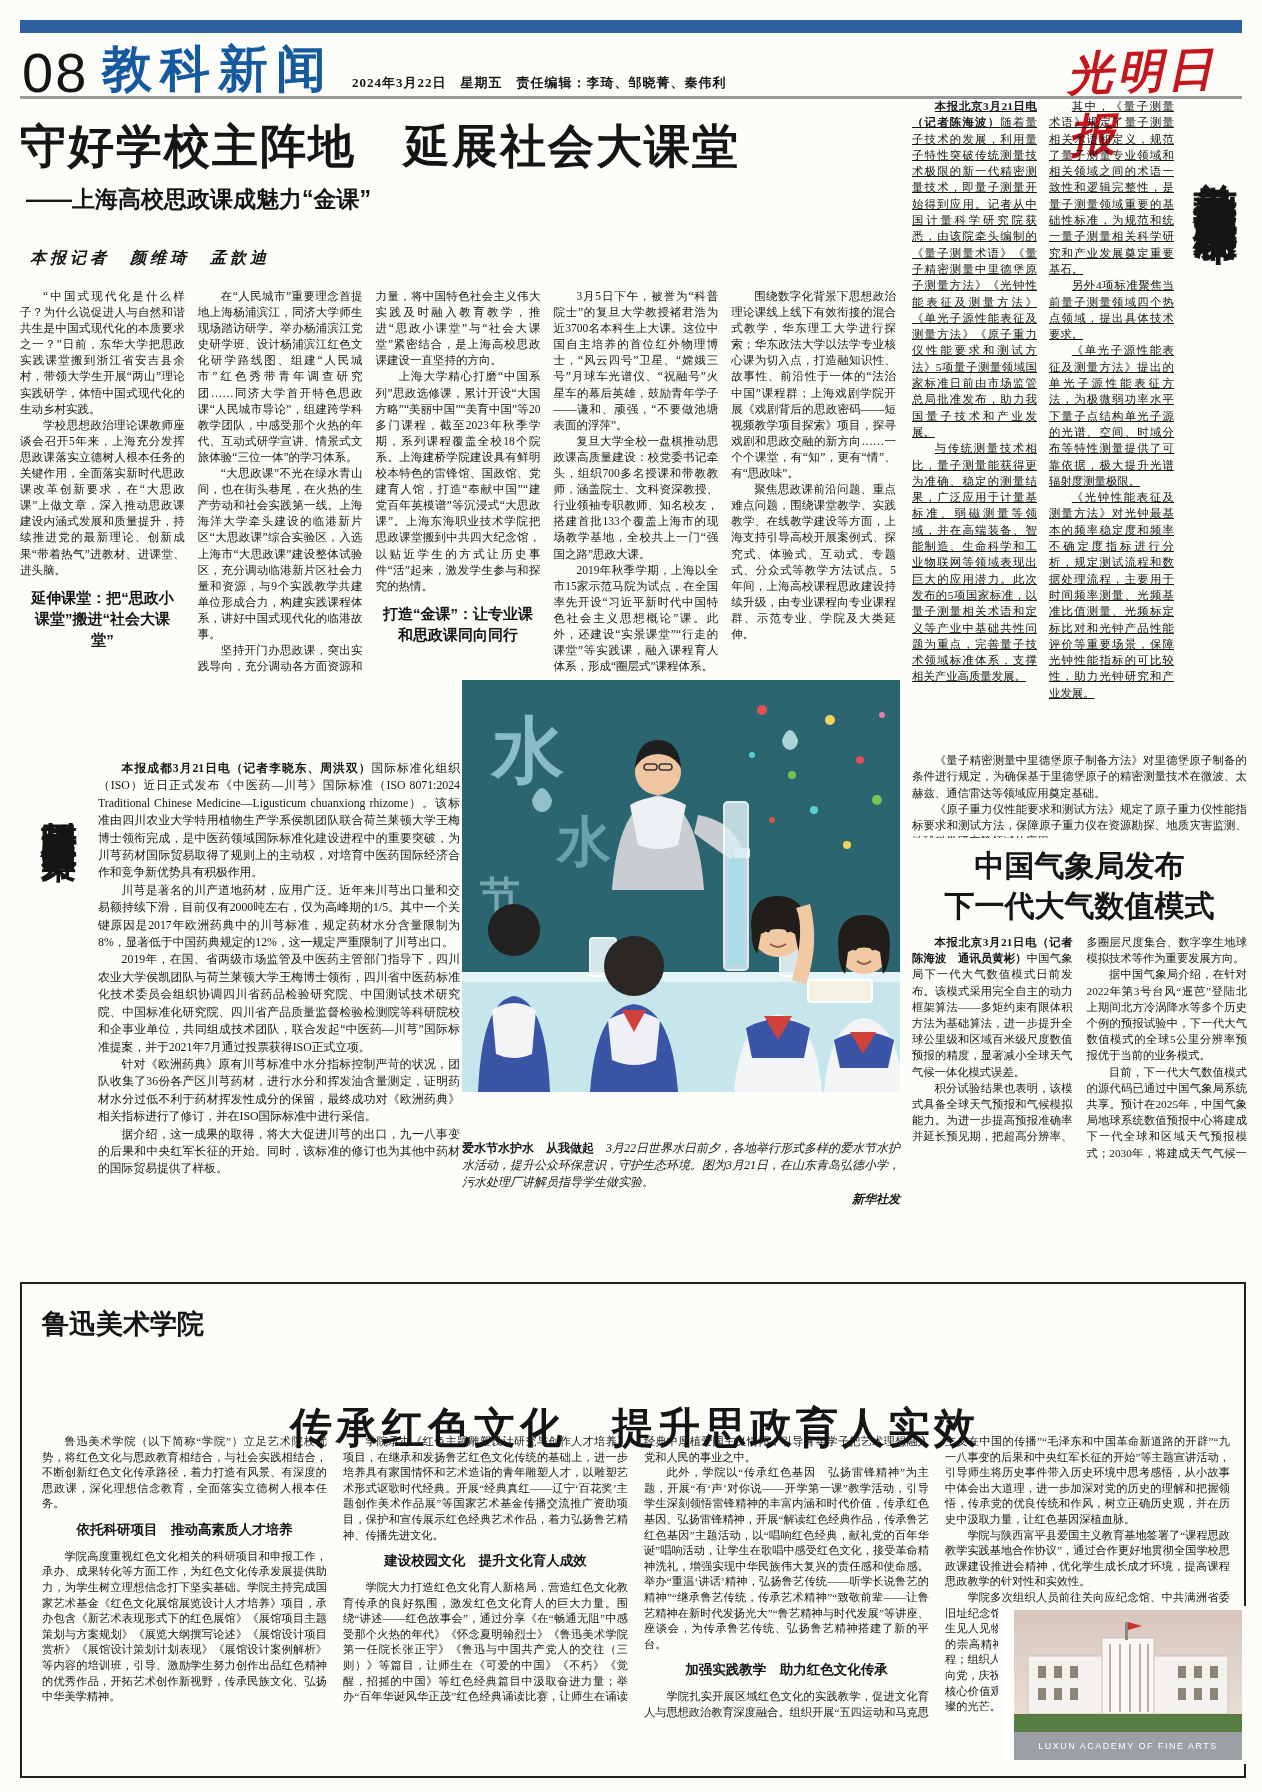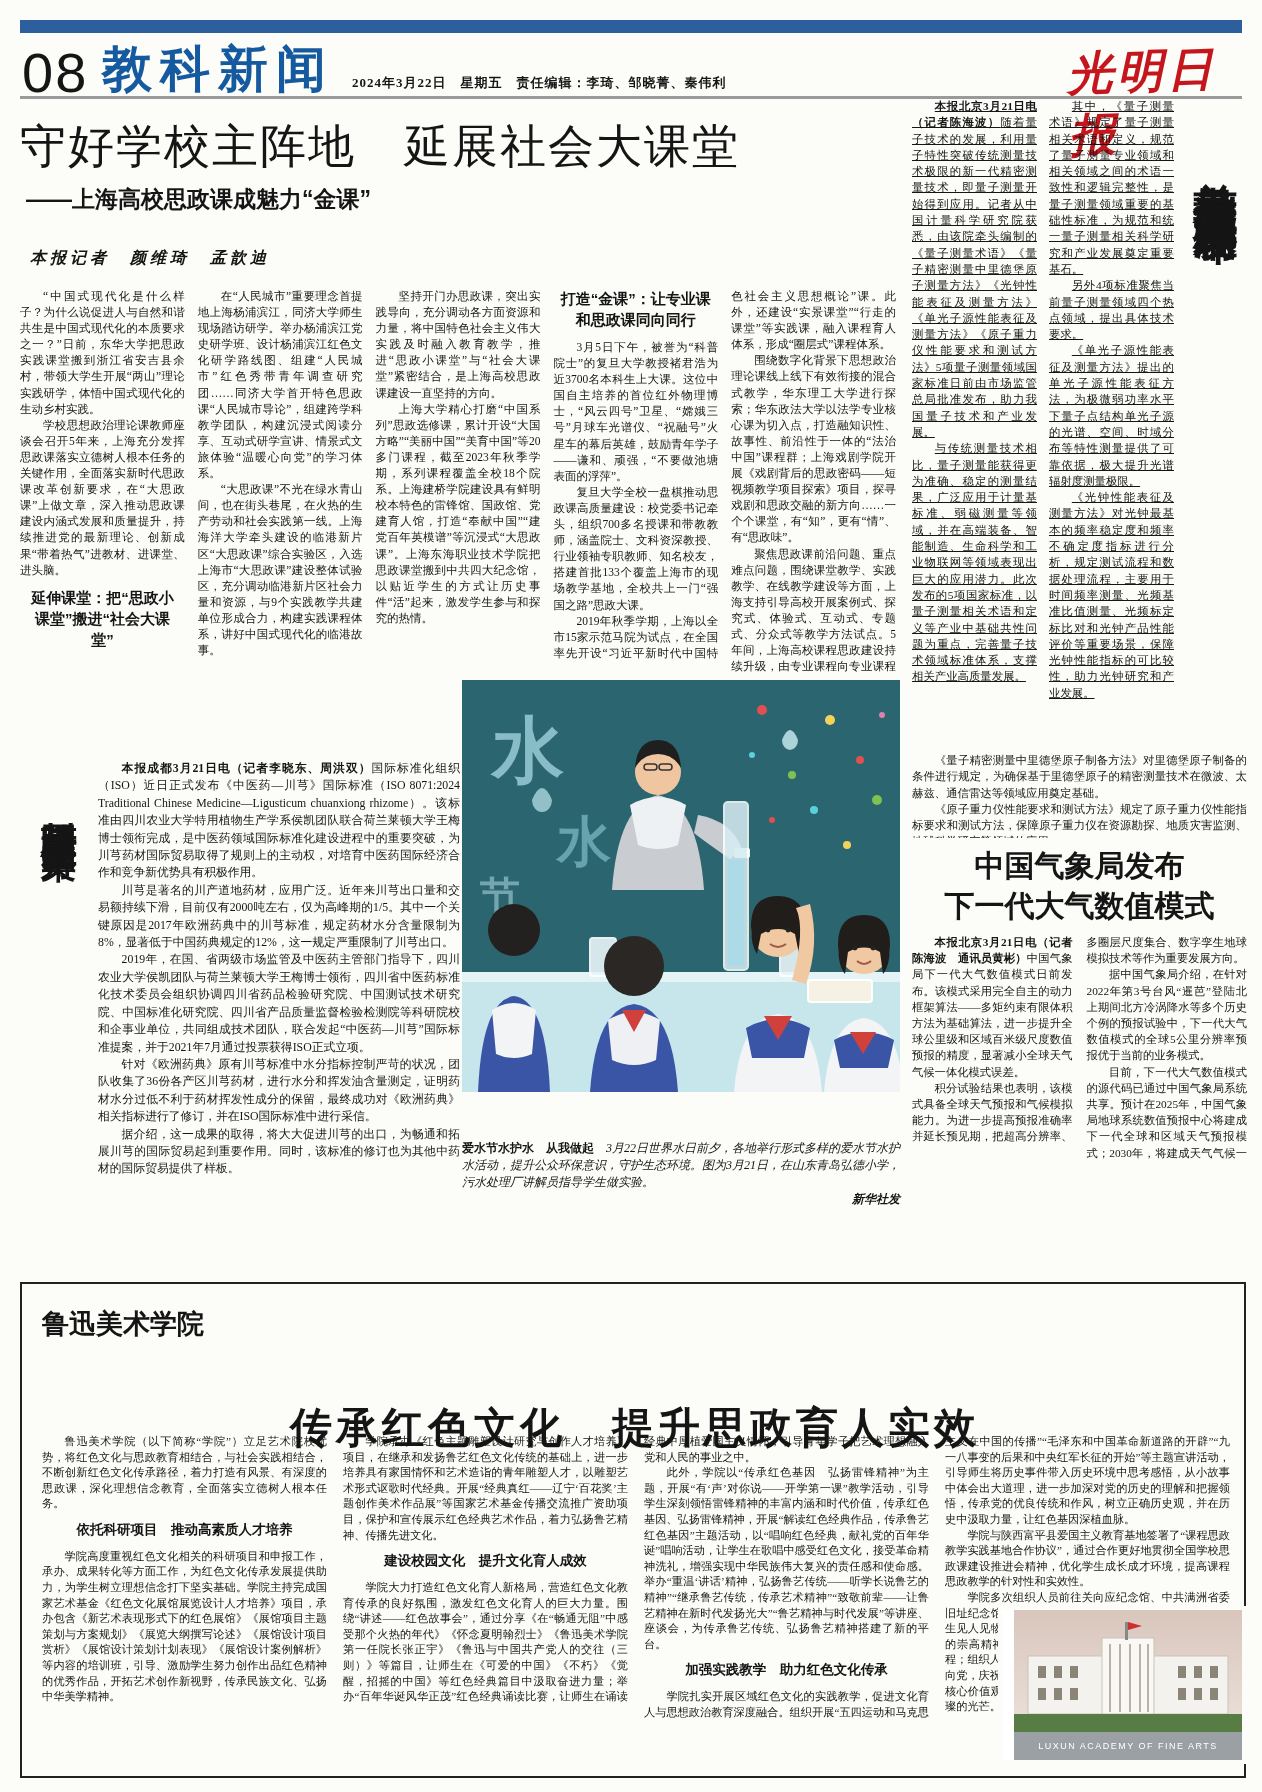--- a/index.html
+++ b/index.html
@@ -9,21 +9,21 @@
   
   .topbar{left:20px;top:20px;width:1222px;height:13px;background:#2d5f9e;}
   .pageno{left:22px;top:40px;font-size:56px;font-weight:400;font-family:"Liberation Sans","DejaVu Sans",sans-serif;letter-spacing:2px;}
   .section-name{left:102px;top:36px;font-size:50px;font-weight:bold;color:#15599f;letter-spacing:8px;
       font-family:"Liberation Sans","DejaVu Sans",sans-serif;}
   .dateline{left:352px;top:74px;font-size:13px;font-weight:bold;letter-spacing:1px;}
   .masthead{left:1068px;top:40px;font-size:46px;font-weight:900;font-style:italic;color:#c5161d;
       transform:rotate(-2deg);font-family:"Liberation Serif",serif;letter-spacing:4px;}
   .hdr-rule{left:20px;top:96px;width:1222px;height:3px;background:#9a9a9a;}
   
-  .m-title{left:20px;top:116px;width:876px;font-size:46px;font-weight:normal;letter-spacing:2px;white-space:nowrap;}
+  .m-title{left:20px;top:116px;width:876px;font-size:46px;font-weight:bold;letter-spacing:2px;white-space:nowrap;}
   .m-sub{left:26px;top:184px;width:760px;font-size:23px;font-weight:bold;
       font-family:"Liberation Sans","DejaVu Sans",sans-serif;}
   .m-byline{left:30px;top:248px;font-size:16px;font-style:italic;letter-spacing:4px;font-weight:bold;}
   .m-body{left:20px;top:288px;width:876px;height:388px;column-count:5;column-gap:13px;overflow:hidden;
       font-size:11.5px;line-height:16.1px;text-align:justify;}
   .m-body p,.col-body p{margin:0;text-indent:2em;}
   .subhead{font-size:15px;font-weight:bold;text-align:center;margin:9px 4px;line-height:1.4;
       font-family:"Liberation Sans","DejaVu Sans",sans-serif;}
   .credit{text-align:right;font-weight:bold;text-indent:0 !important;}
   
@@ -70,21 +70,21 @@
   <div class="abs masthead">光明日报</div>
   <div class="abs hdr-rule"></div>
 
   <div class="abs m-title">守好学校主阵地　延展社会大课堂</div>
   <div class="abs m-sub">——上海高校思政课成魅力“金课”</div>
   <div class="abs m-byline">本报记者　颜维琦　孟歆迪</div>
   <div class="abs m-body col-body">
       <p>“中国式现代化是什么样子？为什么说促进人与自然和谐共生是中国式现代化的本质要求之一？”日前，东华大学把思政实践课堂搬到浙江省安吉县余村，带领大学生开展“两山”理论实践研学，体悟中国式现代化的生动乡村实践。</p>
       <p>学校思想政治理论课教师座谈会召开5年来，上海充分发挥思政课落实立德树人根本任务的关键作用，全面落实新时代思政课改革创新要求，在“大思政课”上做文章，深入推动思政课建设内涵式发展和质量提升，持续推进党的最新理论、创新成果“带着热气”进教材、进课堂、进头脑。</p>
       <h3 class="subhead">延伸课堂：把“思政小课堂”搬进“社会大课堂”</h3>
-      <p>在“人民城市”重要理念首提地上海杨浦滨江，同济大学师生现场踏访研学。举办杨浦滨江党史研学班、设计杨浦滨江红色文化研学路线图、组建“人民城市”红色秀带青年调查研究团……同济大学首开特色思政课“人民城市导论”，组建跨学科教学团队，构建沉浸式阅读分享、互动式研学宣讲、情景式文旅体验“温暖心向党”的学习体系。</p>
+      <p>在“人民城市”重要理念首提地上海杨浦滨江，同济大学师生现场踏访研学。举办杨浦滨江党史研学班、设计杨浦滨江红色文化研学路线图、组建“人民城市”红色秀带青年调查研究团……同济大学首开特色思政课“人民城市导论”，组建跨学科教学团队，中感受那个火热的年代、互动式研学宣讲、情景式文旅体验“三位一体”的学习体系。</p>
       <p>“大思政课”不光在绿水青山间，也在街头巷尾，在火热的生产劳动和社会实践第一线。上海海洋大学牵头建设的临港新片区“大思政课”综合实验区，入选上海市“大思政课”建设整体试验区，充分调动临港新片区社会力量和资源，与9个实践教学共建单位形成合力，构建实践课程体系，讲好中国式现代化的临港故事。</p>
       <p>坚持开门办思政课，突出实践导向，充分调动各方面资源和力量，将中国特色社会主义伟大实践及时融入教育教学，推进“思政小课堂”与“社会大课堂”紧密结合，是上海高校思政课建设一直坚持的方向。</p>
       <p>上海大学精心打磨“中国系列”思政选修课，累计开设“大国方略”“美丽中国”“美育中国”等20多门课程，截至2023年秋季学期，系列课程覆盖全校18个院系。上海建桥学院建设具有鲜明校本特色的雷锋馆、国政馆、党建育人馆，打造“奉献中国”“建党百年英模谱”等沉浸式“大思政课”。上海东海职业技术学院把思政课堂搬到中共四大纪念馆，以贴近学生的方式让历史事件“活”起来，激发学生参与和探究的热情。</p>
       <h3 class="subhead">打造“金课”：让专业课和思政课同向同行</h3>
       <p>3月5日下午，被誉为“科普院士”的复旦大学教授褚君浩为近3700名本科生上大课。这位中国自主培养的首位红外物理博士，“风云四号”卫星、“嫦娥三号”月球车光谱仪、“祝融号”火星车的幕后英雄，鼓励青年学子——谦和、顽强，“不要做池塘表面的浮萍”。</p>
       <p>复旦大学全校一盘棋推动思政课高质量建设：校党委书记牵头，组织700多名授课和带教教师，涵盖院士、文科资深教授、行业领袖专职教师、知名校友，搭建首批133个覆盖上海市的现场教学基地，全校共上一门“强国之路”思政大课。</p>
       <p>2019年秋季学期，上海以全市15家示范马院为试点，在全国率先开设“习近平新时代中国特色社会主义思想概论”课。此外，还建设“实景课堂”“行走的课堂”等实践课，融入课程育人体系，形成“圈层式”课程体系。</p>
       <p>围绕数字化背景下思想政治理论课线上线下有效衔接的混合式教学，华东理工大学进行探索；华东政法大学以法学专业核心课为切入点，打造融知识性、故事性、前沿性于一体的“法治中国”课程群；上海戏剧学院开展《戏剧背后的思政密码——短视频教学项目探索》项目，探寻戏剧和思政交融的新方向……一个个课堂，有“知”，更有“情”、有“思政味”。</p>
       <p>聚焦思政课前沿问题、重点难点问题，围绕课堂教学、实践教学、在线教学建设等方面，上海支持引导高校开展案例式、探究式、体验式、互动式、专题式、分众式等教学方法试点。5年间，上海高校课程思政建设持续升级，由专业课程向专业课程群、示范专业、学院及大类延伸。</p>
     </div>
@@ -113,21 +113,21 @@
       <p>据中国气象局介绍，在针对2022年第3号台风“暹芭”登陆北上期间北方冷涡降水等多个历史个例的预报试验中，下一代大气数值模式的全球5公里分辨率预报优于当前的业务模式。</p>
       <p>目前，下一代大气数值模式的源代码已通过中国气象局系统共享。预计在2025年，中国气象局地球系统数值预报中心将建成下一代全球和区域天气预报模式；2030年，将建成天气气候一体化的数值预报业务体系，并开展多圈层耦合地球系统模式预报试验。</p>
     </div>
 
   <div class="abs c-vert">川芎国际标准采信中国方案</div>
   <div class="abs c-body col-body">
       <p><b>本报成都3月21日电（记者李晓东、周洪双）</b>国际标准化组织（ISO）近日正式发布《中医药—川芎》国际标准（ISO 8071:2024 Traditional Chinese Medicine—Ligusticum chuanxiong rhizome）。该标准由四川农业大学特用植物生产学系侯凯团队联合荷兰莱顿大学王梅博士领衔完成，是中医药领域国际标准化建设进程中的重要突破，为川芎药材国际贸易取得了规则上的主动权，对培育中医药国际经济合作和竞争新优势具有积极作用。</p>
       <p>川芎是著名的川产道地药材，应用广泛。近年来川芎出口量和交易额持续下滑，目前仅有2000吨左右，仅为高峰期的1/5。其中一个关键原因是2017年欧洲药典中的川芎标准，规定药材水分含量限制为8%，显著低于中国药典规定的12%，这一规定严重限制了川芎出口。</p>
       <p>2019年，在国、省两级市场监管及中医药主管部门指导下，四川农业大学侯凯团队与荷兰莱顿大学王梅博士领衔，四川省中医药标准化技术委员会组织协调四川省药品检验研究院、中国测试技术研究院、中国标准化研究院、四川省产品质量监督检验检测院等科研院校和企事业单位，共同组成技术团队，联合发起“中医药—川芎”国际标准提案，并于2021年7月通过投票获得ISO正式立项。</p>
       <p>针对《欧洲药典》原有川芎标准中水分指标控制严苛的状况，团队收集了36份各产区川芎药材，进行水分和挥发油含量测定，证明药材水分过低不利于药材挥发性成分的保留，最终成功对《欧洲药典》相关指标进行了修订，并在ISO国际标准中进行采信。</p>
-      <p>据介绍，这一成果的取得，将大大促进川芎的出口，为畅通和拓展川芎的国际贸易起到重要作用。同时，该标准的修订也为其他中药材的国际贸易提供了样板。</p>
+      <p>据介绍，这一成果的取得，将大大促进川芎的出口，九一八事变的后果和中央红军长征的开始。同时，该标准的修订也为其他中药材的国际贸易提供了样板。</p>
     </div>
 
   <div class="abs photo">
     <svg width="438" height="412" viewBox="0 0 438 412" xmlns="http://www.w3.org/2000/svg">
       <rect x="0" y="0" width="438" height="300" fill="#275f6b"></rect>
       <rect x="0" y="0" width="438" height="300" fill="#2f6d76" opacity="0.5"></rect>
 
       <text x="30" y="95" font-size="72" fill="#a8d9e4" opacity="0.75" font-weight="bold">水</text>
       <text x="95" y="180" font-size="54" fill="#8fcbda" opacity="0.6" font-weight="bold">水</text>
       <text x="18" y="230" font-size="40" fill="#bfe4ec" opacity="0.5" font-weight="bold">节</text>

